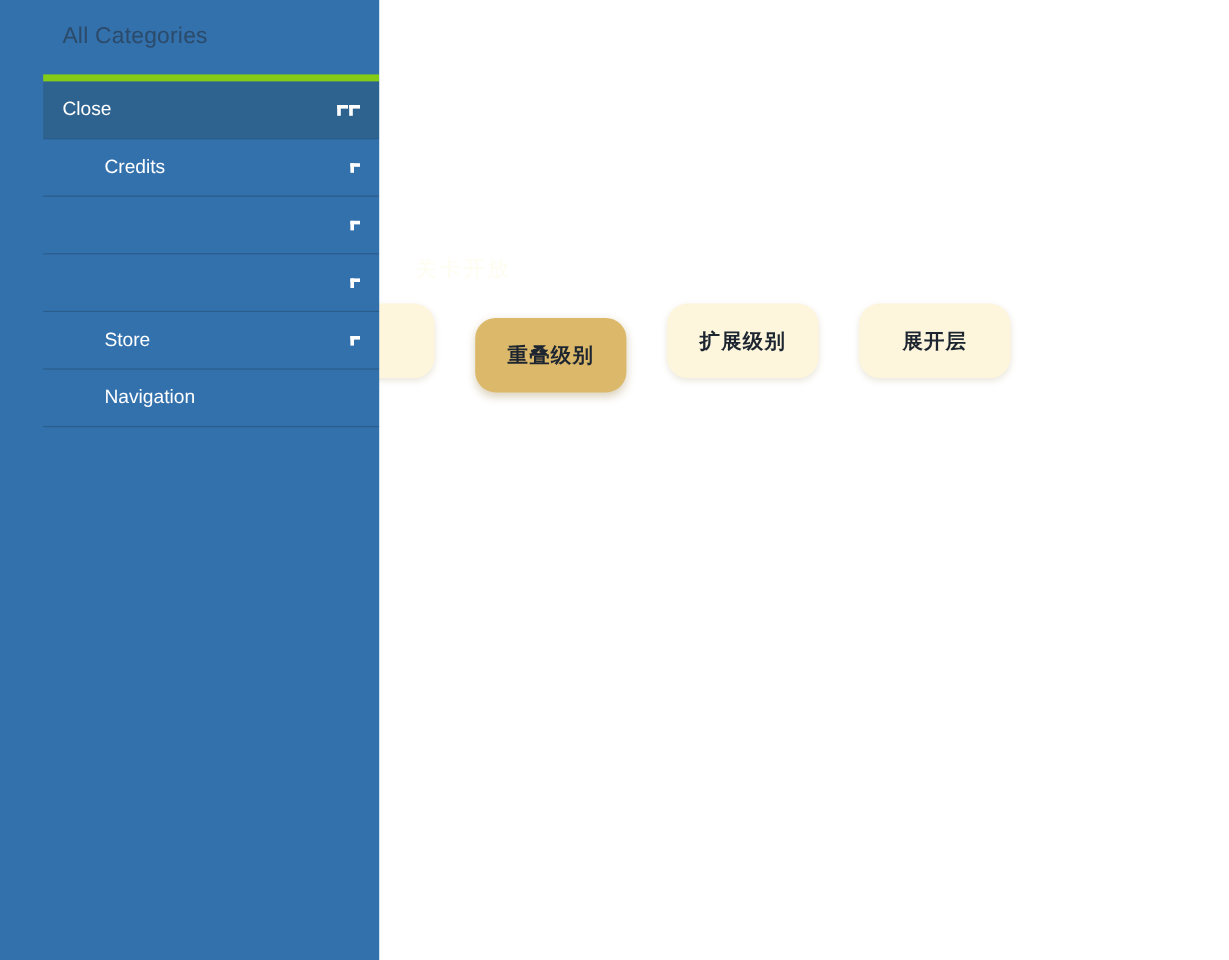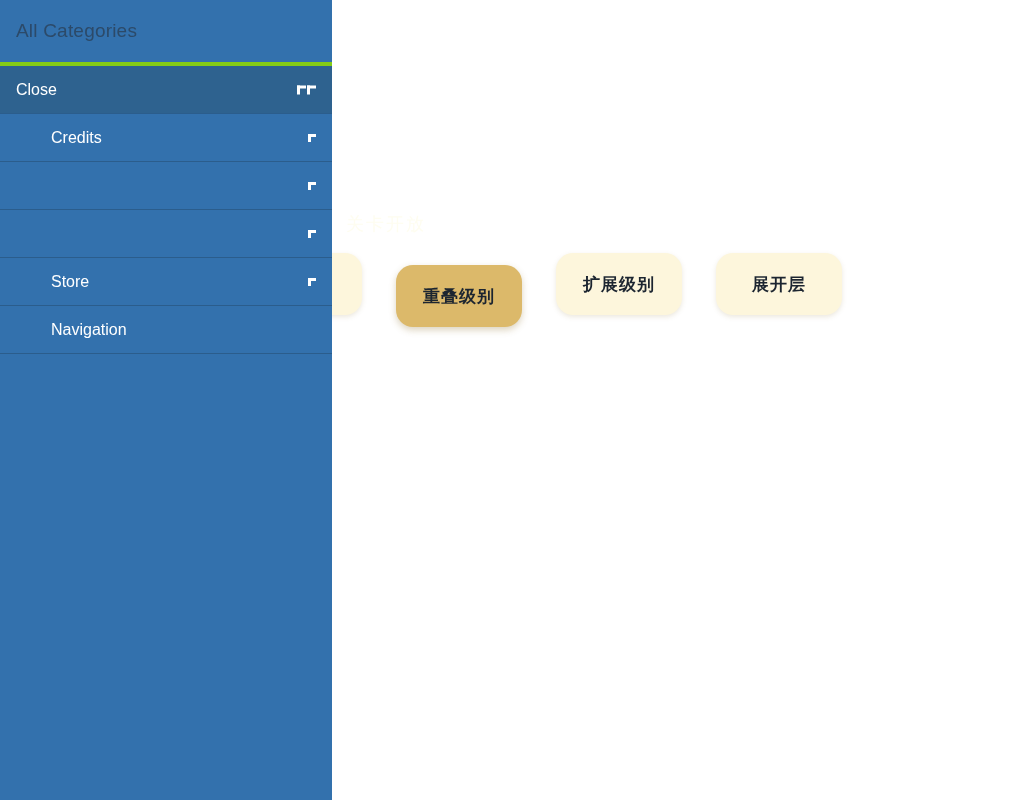--- a/index.html
+++ b/index.html
@@ -80,40 +80,41 @@
     background: #dcb96a;
     box-shadow: 0 3px 7px rgba(140,110,40,0.30);
     margin-top: 24px;
   }
 
   
   #sidebar {
     position: absolute;
     left: 0;
     top: 0;
-    width: 332px;
+    width: 280px;
     height: 800px;
     background: #3371ad;
     z-index: 10;
     overflow: hidden;
+    padding-left: 36px;
   }
 
   .sidebar-header {
     height: 62px;
     display: flex;
     align-items: center;
     padding-left: 16px;
     box-sizing: border-box;
     font-size: 19px;
     color: #2c4a69;
     letter-spacing: 0.2px;
   }
 
   .sidebar-list {
-    border-top: 4px solid #84cc16;
+    border-top: 6px solid #84cc16;
   }
 
   .sidebar-row {
     position: relative;
     height: 48px;
     display: flex;
     align-items: center;
     border-bottom: 1px solid #2b5d8c;
     box-sizing: border-box;
     cursor: pointer;

